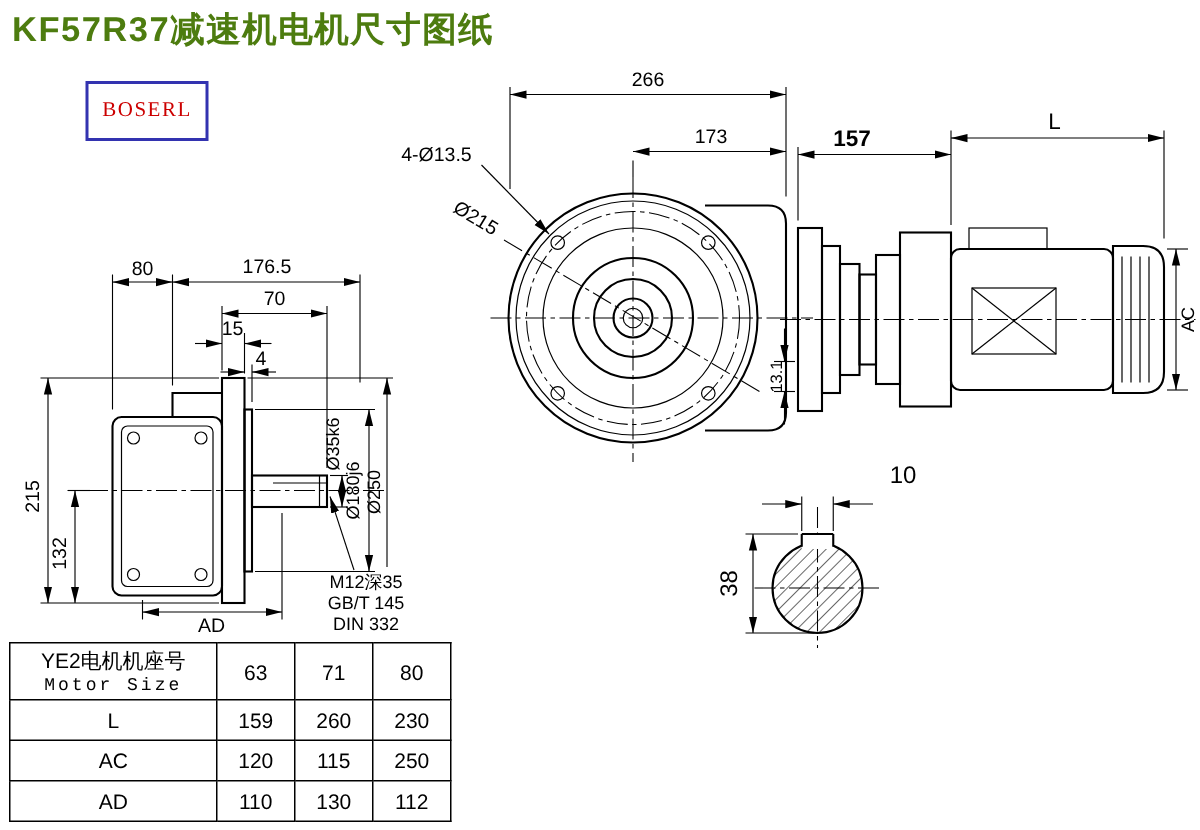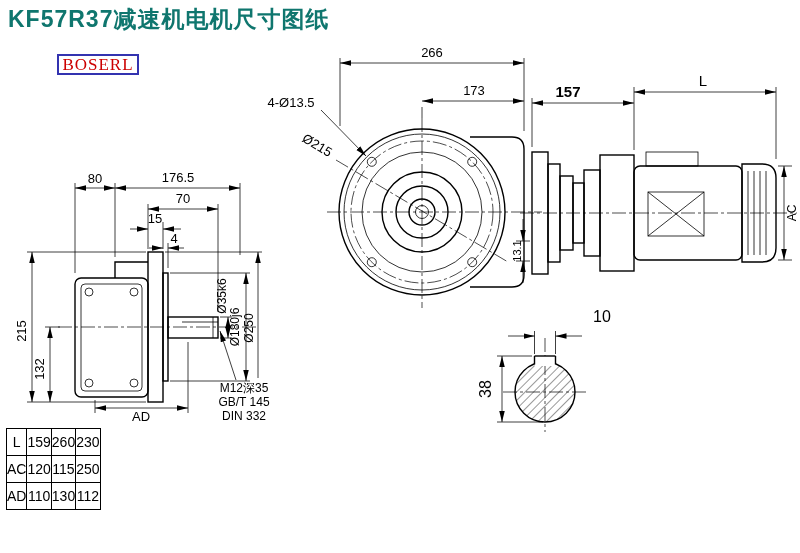--- a/index.html
+++ b/index.html
@@ -1,24 +1,24 @@
 <!DOCTYPE html>
 <html><head>
 <meta charset="utf-8">
 <style>
   * { margin:0; padding:0; box-sizing:border-box; }
   html,body { width:800px; height:553px; }
   body { position:relative; background:#fff; overflow:hidden;
          font-family:"Liberation Sans", sans-serif; color:#000; }
 
   .page-title { position:absolute; left:8px; top:4px; font-size:23px;
-                font-weight:bold; color:#0f766e; letter-spacing:1px; }
-  .brand-logo { position:absolute; left:57px; top:54px; width:82px; height:21px;
+                font-weight:bold; color:#4d7c0f; letter-spacing:1px; }
+  .brand-logo { position:absolute; left:57px; top:54px; width:82px; height:40px;
                 border:2px solid #3333b0; color:#cc0000;
-                font-family:"Liberation Serif", serif; font-size:17px;
+                font-family:"Liberation Serif", serif; font-size:14px;
                 display:flex; align-items:center; justify-content:center;
                 letter-spacing:1px; background:#fff; }
 
   svg.drawing { position:absolute; left:0; top:0; }
 
   
   .ol  { fill:none; stroke:#000; stroke-width:1.4; }
   .ol2 { fill:none; stroke:#000; stroke-width:0.8; }
   .cl  { fill:none; stroke:#000; stroke-width:0.7; stroke-dasharray:14 3 3 3; }
   .dim, .ext { fill:none; stroke:#000; stroke-width:0.75; }
@@ -230,20 +230,29 @@
       <text class="dtx" x="491" y="389" transform="rotate(-90 491 389)">38</text>
     </g>
   </g>
 </svg>
 
 <div class="page-title">KF57R37减速机电机尺寸图纸</div>
 <div class="brand-logo">BOSERL</div>
 
 <table class="size-table">
   <tbody>
+    <tr class="head-row">
+      <th class="col-label">
+        <div>YE2电机机座号</div>
+        <div class="hdr-en">Motor Size</div>
+      </th>
+      <th class="col-val">63</th>
+      <th class="col-val">71</th>
+      <th class="col-val">80</th>
+    </tr>
     <tr class="data-row">
       <td>L</td>
       <td>159</td>
       <td>260</td>
       <td>230</td>
     </tr>
     <tr class="data-row">
       <td>AC</td>
       <td>120</td>
       <td>115</td>

